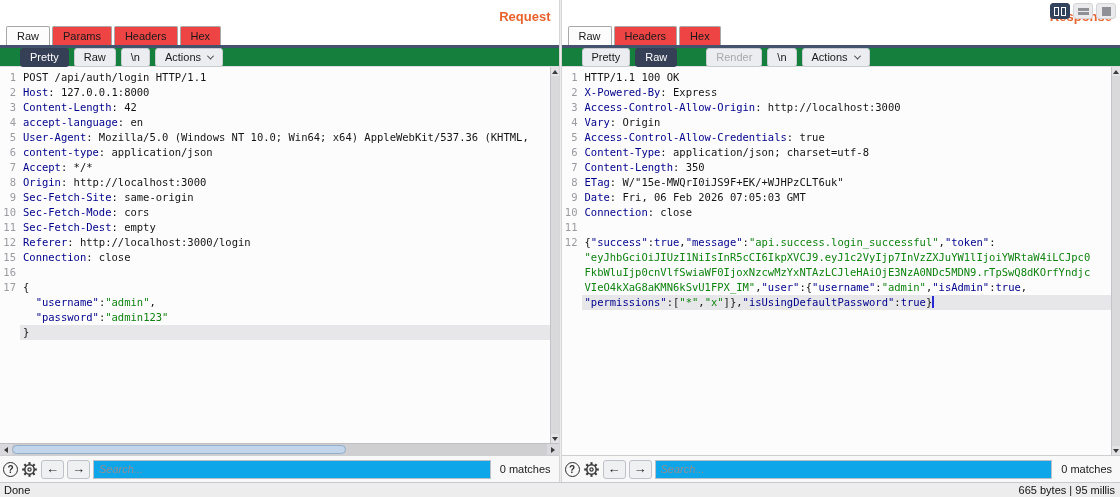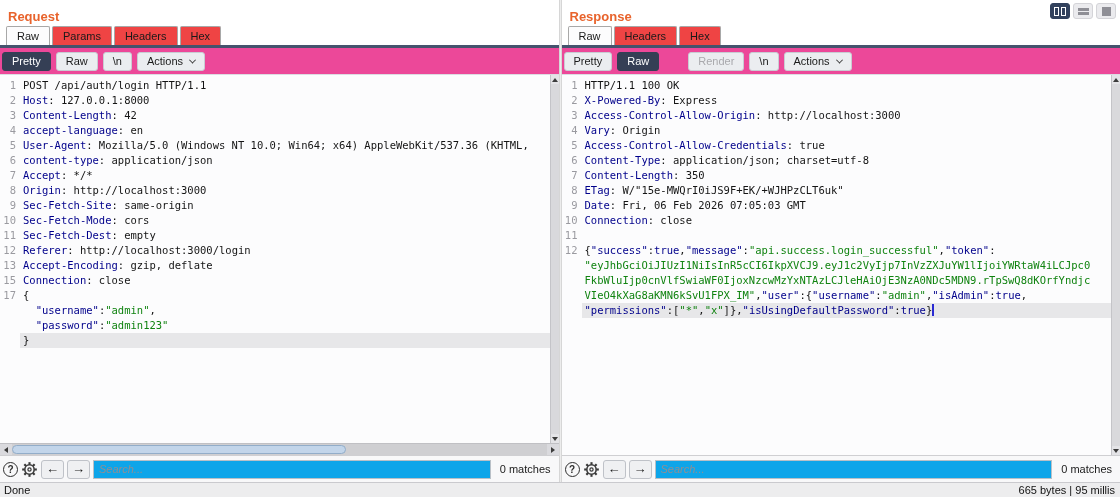--- a/index.html
+++ b/index.html
@@ -2,37 +2,37 @@
 <html><head>
 <meta charset="utf-8">
 <style>
   * { margin:0; padding:0; box-sizing:border-box; }
   html,body { width:1120px; height:497px; background:#fff; font-family:"Liberation Sans", sans-serif; }
   .app { width:1120px; height:497px; display:flex; flex-direction:column; overflow:hidden; background:#fff; }
   .panels { flex:1; display:flex; min-height:0; }
   .panel { flex:1; min-width:0; display:flex; flex-direction:column; background:#fff; }
   .divider { width:3px; background:#ececec; border-left:1px solid #d6d6d6; border-right:1px solid #d6d6d6; }
 
-  .title-row { height:25px; position:relative; padding:7px 8px 0 8px; }
+  .title-row { height:25px; position:relative; padding:7px 8px 0 8px;text-align:right; }
   .ptitle { color:#e8632c; font-weight:bold; font-size:13px; }
 
   .layout-btns { position:absolute; top:3px; right:4px; display:flex; gap:3px; }
   .lbtn { width:20px; height:16px; border-radius:3px; background:#ebebee; border:1px solid #d4d4d8; display:flex; align-items:center; justify-content:center; cursor:default; }
   .lbtn.sel { background:#32415c; border-color:#32415c; }
   .icon-cols { display:flex; gap:2px; }
   .icon-cols i { display:block; width:5px; height:9px; border:1px solid #fff; background:transparent; }
   .icon-rows i { display:block; width:11px; height:3px; background:#8f8f96; margin:1px 0; }
   .icon-square { width:9px; height:9px; background:#8f8f96; }
 
   .tab-row { height:20px; display:flex; align-items:flex-end; padding-left:6px; }
   .tab { font-size:11px; padding:3px 10px 3px 10px; background:#ef4444; border:1px solid #a8a8a8; border-bottom:none; border-radius:2px 2px 0 0; margin-right:2px; color:#1a1a1a; position:relative; top:0; }
   .tab.sel { background:#fcfcfd; font-weight:normal; z-index:2; }
   .underline { height:3px; background:#45526d; }
 
-  .toolbar { height:27px; background:#ec4899; border-bottom:1px solid #dcdce2; display:flex; align-items:center; gap:5px; padding:0 2px; }
+  .toolbar { height:19px; background:#15803d; border-bottom:1px solid #dcdce2; display:flex; align-items:center; gap:5px; padding:0 20px; }
   .tbtn { font-size:11px; height:19px; display:flex; align-items:center; padding:0 9px; background:#ebedf0; border:1px solid #c9ccd3; border-radius:3px; color:#1a1a1a; cursor:default; }
   .tbtn.sel { background:#353f55; border-color:#353f55; color:#fff; }
   .tbtn.dis { color:#a9a9ad;margin-left:24px; }
   .chev { width:5px; height:5px; border-right:1.5px solid #3a3a3a; border-bottom:1.5px solid #3a3a3a; transform:rotate(45deg) translate(-1px,-1px); margin-left:7px; display:inline-block; }
 
   .editor { flex:1; min-height:0; position:relative; background:#fcfcfd; overflow:hidden; font-family:"DejaVu Sans Mono", monospace; font-size:10.5px; padding-top:3px; }
   .line { display:flex; height:15px; line-height:15px; white-space:pre; }
   .ln { width:20px; flex:0 0 20px; text-align:right; padding-right:4px; color:#9a9aa0; }
   .code { flex:1; padding-left:3px; color:#141414; }
   .line.hl .code { background:#e7e7e9; }
@@ -104,22 +104,22 @@
             <div class="line"><span class="ln">3</span><span class="code"><span class="c-n">Content-Length</span><span class="c-p">: 42</span></span></div>
             <div class="line"><span class="ln">4</span><span class="code"><span class="c-n">accept-language</span><span class="c-p">: en</span></span></div>
             <div class="line"><span class="ln">5</span><span class="code"><span class="c-n">User-Agent</span><span class="c-p">: Mozilla/5.0 (Windows NT 10.0; Win64; x64) AppleWebKit/537.36 (KHTML,</span></span></div>
             <div class="line"><span class="ln">6</span><span class="code"><span class="c-n">content-type</span><span class="c-p">: application/json</span></span></div>
             <div class="line"><span class="ln">7</span><span class="code"><span class="c-n">Accept</span><span class="c-p">: */*</span></span></div>
             <div class="line"><span class="ln">8</span><span class="code"><span class="c-n">Origin</span><span class="c-p">: http://localhost:3000</span></span></div>
             <div class="line"><span class="ln">9</span><span class="code"><span class="c-n">Sec-Fetch-Site</span><span class="c-p">: same-origin</span></span></div>
             <div class="line"><span class="ln">10</span><span class="code"><span class="c-n">Sec-Fetch-Mode</span><span class="c-p">: cors</span></span></div>
             <div class="line"><span class="ln">11</span><span class="code"><span class="c-n">Sec-Fetch-Dest</span><span class="c-p">: empty</span></span></div>
             <div class="line"><span class="ln">12</span><span class="code"><span class="c-n">Referer</span><span class="c-p">: http://localhost:3000/login</span></span></div>
-            <div class="line"><span class="ln">13</span><span class="code"><span class="c-n">Accept-Encoding</span><span class="c-p">: gzip, deflate</span></span></div>
             <div class="line"><span class="ln">15</span><span class="code"><span class="c-n">Connection</span><span class="c-p">: close</span></span></div>
+            <div class="line"><span class="ln">16</span><span class="code"></span></div>
             <div class="line"><span class="ln">17</span><span class="code"><span class="c-p">{</span></span></div>
             <div class="line"><span class="ln"></span><span class="code"><span class="c-p">  </span><span class="c-n">"username"</span><span class="c-p">:</span><span class="c-g">"admin"</span><span class="c-p">,</span></span></div>
             <div class="line"><span class="ln"></span><span class="code"><span class="c-p">  </span><span class="c-n">"password"</span><span class="c-p">:</span><span class="c-g">"admin123"</span></span></div>
             <div class="line hl"><span class="ln"></span><span class="code"><span class="c-p">}</span></span></div>
           </div>
         <div class="vscroll">
           <div class="va up">
               <div class="tri-up"></div>
             </div>
           <div class="va dn">

